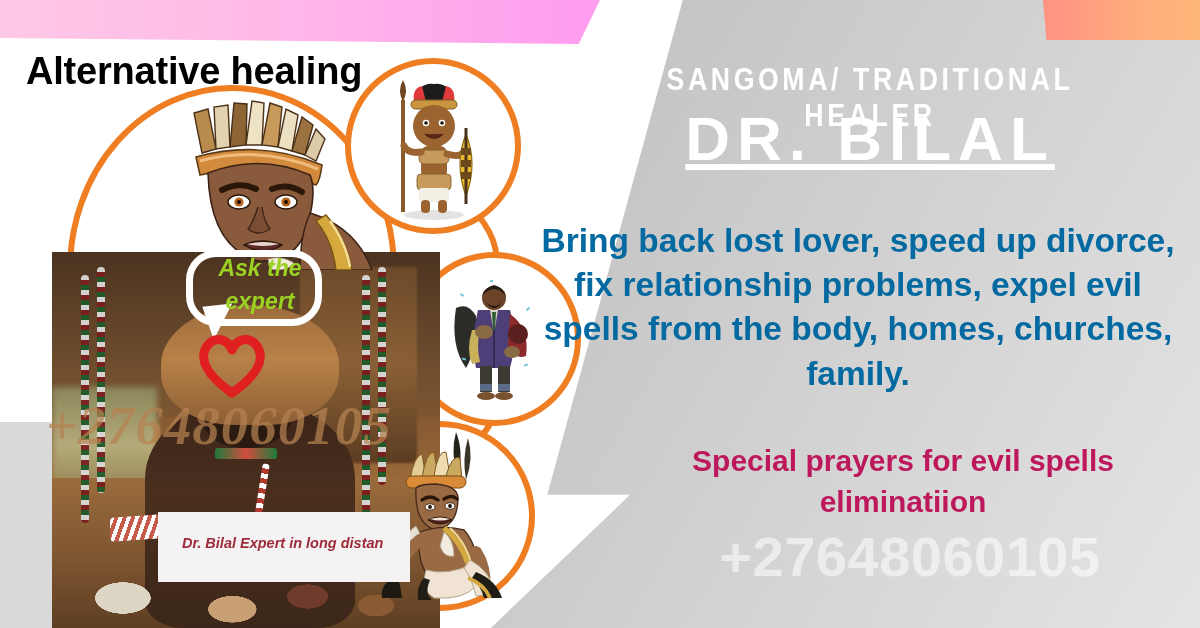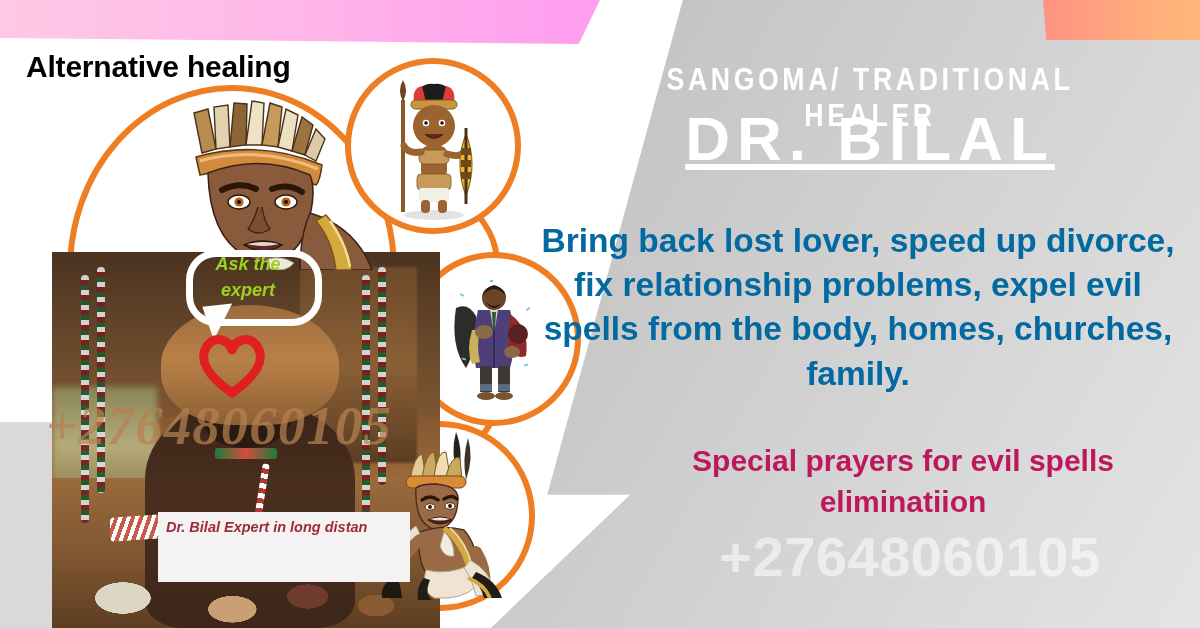--- a/index.html
+++ b/index.html
@@ -34,21 +34,21 @@
     background:#d9d9d9;
     clip-path:polygon(0 0, 48% 0, 68% 100%, 0 100%);
   }
 
   
   #left-bg{position:absolute;left:0;top:0;width:600px;height:628px;background:#ffffff;}
 
   
   #alt-heal{
     position:absolute;left:26px;top:50px;
-    font-size:30px;font-weight:bold;color:#000;letter-spacing:-.2px;
+    font-size:38px;font-weight:bold;color:#000;letter-spacing:-.2px;
     font-family:"Liberation Sans", sans-serif;
   }
 
   
   #orange-net{position:absolute;left:0;top:0;width:600px;height:628px;pointer-events:none;}
 
   
   .art{position:absolute;}
 
   
@@ -129,22 +129,22 @@
     position:absolute;left:186px;top:250px;width:122px;height:62px;
     border:7px solid #ffffff;border-radius:30px;background:transparent;
     z-index:6;
   }
   #bubble-tail{
     position:absolute;left:204px;top:305px;width:0;height:0;z-index:6;
     border-left:8px solid transparent;border-right:22px solid transparent;
     border-top:34px solid #ffffff;transform:rotate(-6deg);
   }
   #bubble-text{
-    position:absolute;left:192px;top:252px;width:112px;z-index:8;
-    color:#9bd122;font-size:18px;font-weight:bold;font-style:italic;
+    position:absolute;left:204px;top:252px;width:112px;z-index:8;
+    color:#9bd122;font-size:23px;font-weight:bold;font-style:italic;
     line-height:1.42;text-align:center;
     font-family:"Liberation Sans", sans-serif;
   }
 
   
   #heart{position:absolute;left:195px;top:330px;width:74px;height:68px;z-index:6;}
 
   
   #wm-photo{
     position:absolute;left:46px;top:394px;z-index:6;
@@ -154,21 +154,21 @@
     font-family:"Liberation Serif", serif;
   }
 
   
   #caption{
     position:absolute;left:158px;top:512px;width:252px;height:70px;z-index:7;
     background:#f4f2f2;padding:4px 8px 4px 8px;box-sizing:border-box;
     overflow:hidden;
   }
   #caption p{
-    margin:0;color:#9e2b3a;font-size:14.5px;font-weight:bold;font-style:italic;
+    margin:16px;color:#9e2b3a;font-size:14.5px;font-weight:bold;font-style:italic;
     line-height:1.58;white-space:nowrap;
     font-family:"Liberation Sans", sans-serif;
   }
 
   
   #kicker{
     position:absolute;left:560px;top:62px;width:620px;
     color:#ffffff;font-size:31px;font-weight:bold;
     letter-spacing:4.2px;text-align:center;
     font-family:"Liberation Sans", sans-serif;

